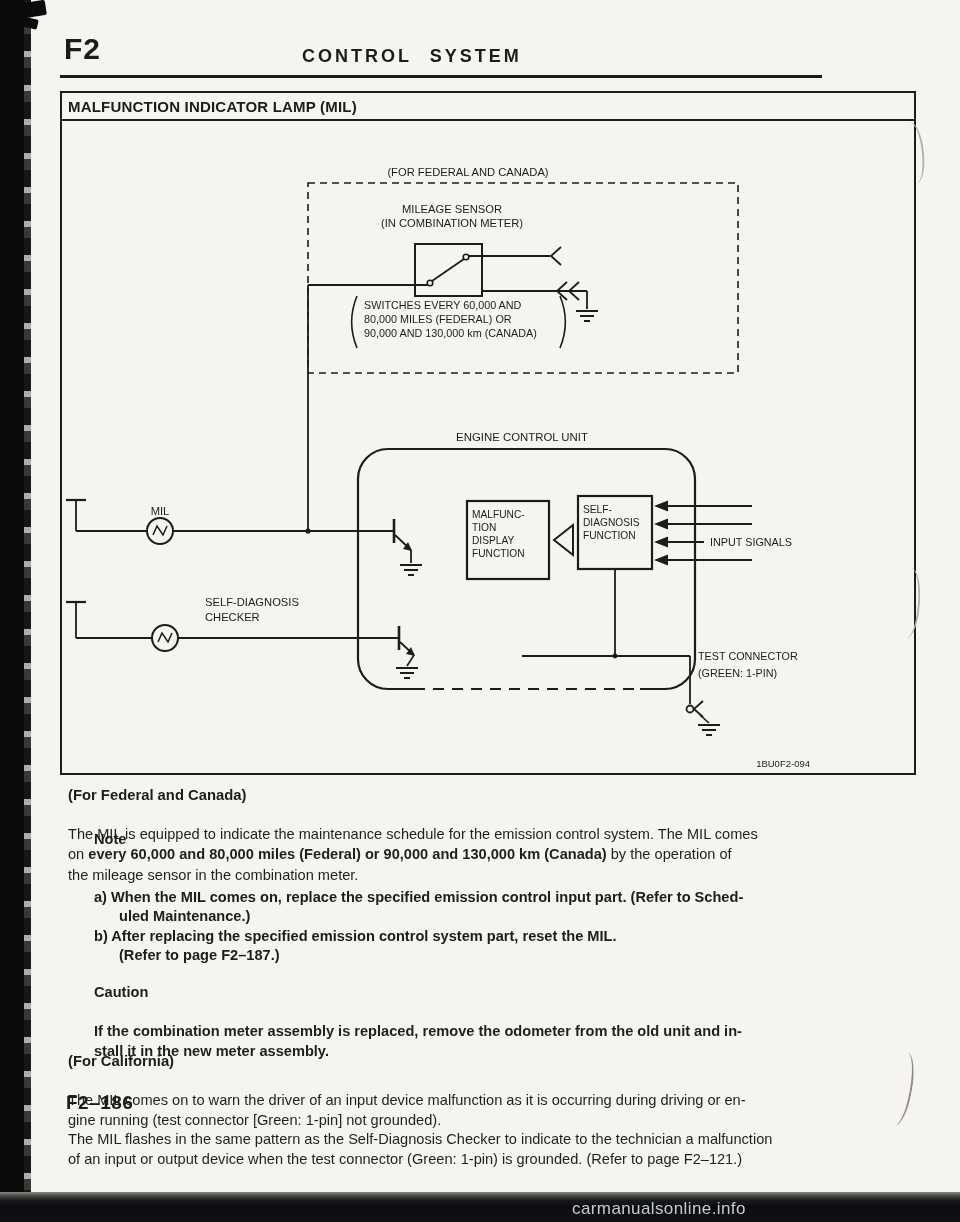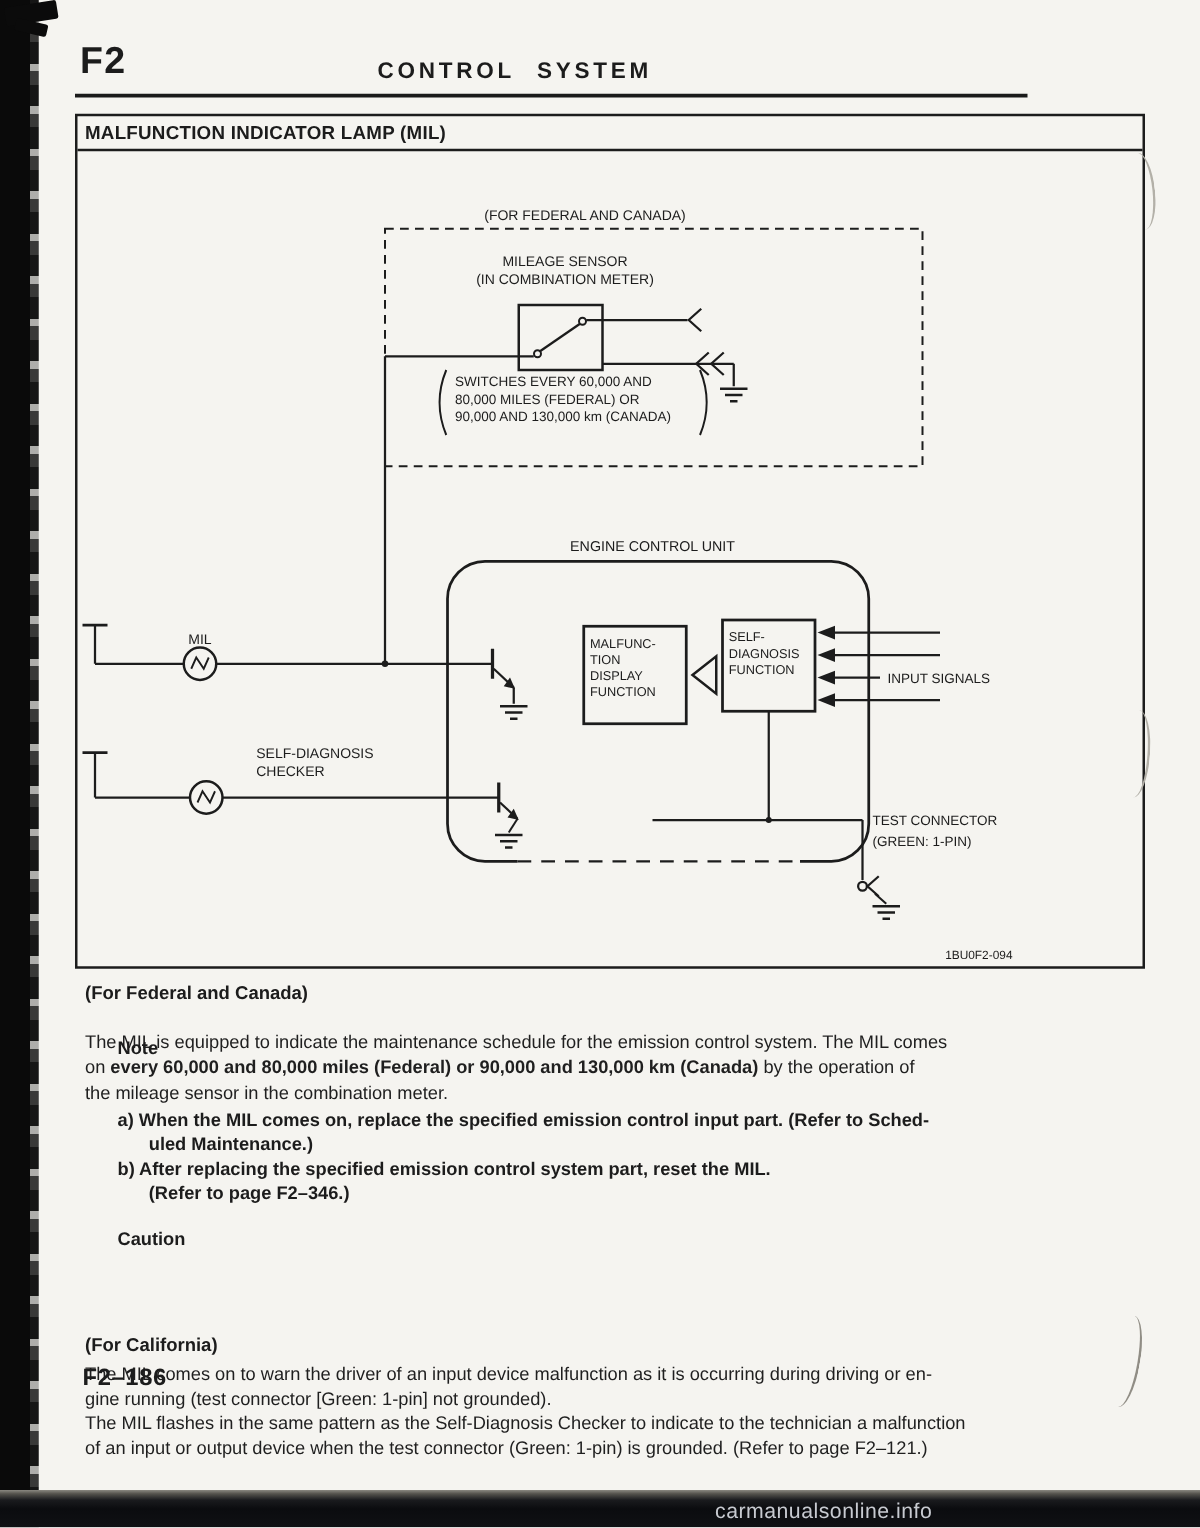--- a/index.html
+++ b/index.html
@@ -197,25 +197,27 @@
 
   <div class="bheading" style="left:68px; top:787px;">(For Federal and Canada)</div>
   <div class="bodytext" style="left:68px; top:806px; width:848px;"><span>The MIL is equipped to indicate the maintenance schedule for the emission control system. The MIL comes
 on </span><span class="bold">every 60,000 and 80,000 miles (Federal) or 90,000 and 130,000 km (Canada)</span><span> by the operation of
 the mileage sensor in the combination meter.</span></div>
 
   <div class="noteline" style="left:94px; top:831px;">Note</div>
   <div class="noteline" style="left:94px; top:889px;">a) When the MIL comes on, replace the specified emission control input part. (Refer to Sched-</div>
   <div class="noteline" style="left:119px; top:908px;">uled Maintenance.)</div>
   <div class="noteline" style="left:94px; top:928px;">b) After replacing the specified emission control system part, reset the MIL.</div>
-  <div class="noteline" style="left:119px; top:947px;">(Refer to page F2–346.)</div>
+  <div class="noteline" style="left:119px; top:947px;">(Refer to page F2–187.)</div>
 
   <div class="noteline" style="left:94px; top:984px;">Caution</div>
-
-  <div class="bheading" style="left:68px; top:1053px;margin-top:16px;">(For California)</div>
+  <div class="bodytext bold" style="left:94px; top:1004px; width:810px; line-height:19.6px;">If the combination meter assembly is replaced, remove the odometer from the old unit and in-
+stall it in the new meter assembly.</div>
+
+  <div class="bheading" style="left:68px; top:1053px;">(For California)</div>
   <div class="bodytext" style="left:68px; top:1073px; width:858px; line-height:19.6px;">The MIL comes on to warn the driver of an input device malfunction as it is occurring during driving or en-
 gine running (test connector [Green: 1-pin] not grounded).
 The MIL flashes in the same pattern as the Self-Diagnosis Checker to indicate to the technician a malfunction
 of an input or output device when the test connector (Green: 1-pin) is grounded. (Refer to page F2–121.)</div>
 
   <div class="page-number">F2–186</div>
 
   <div class="curve c1"></div>
   <div class="curve c2"></div>
   <div class="curve c3"></div>

